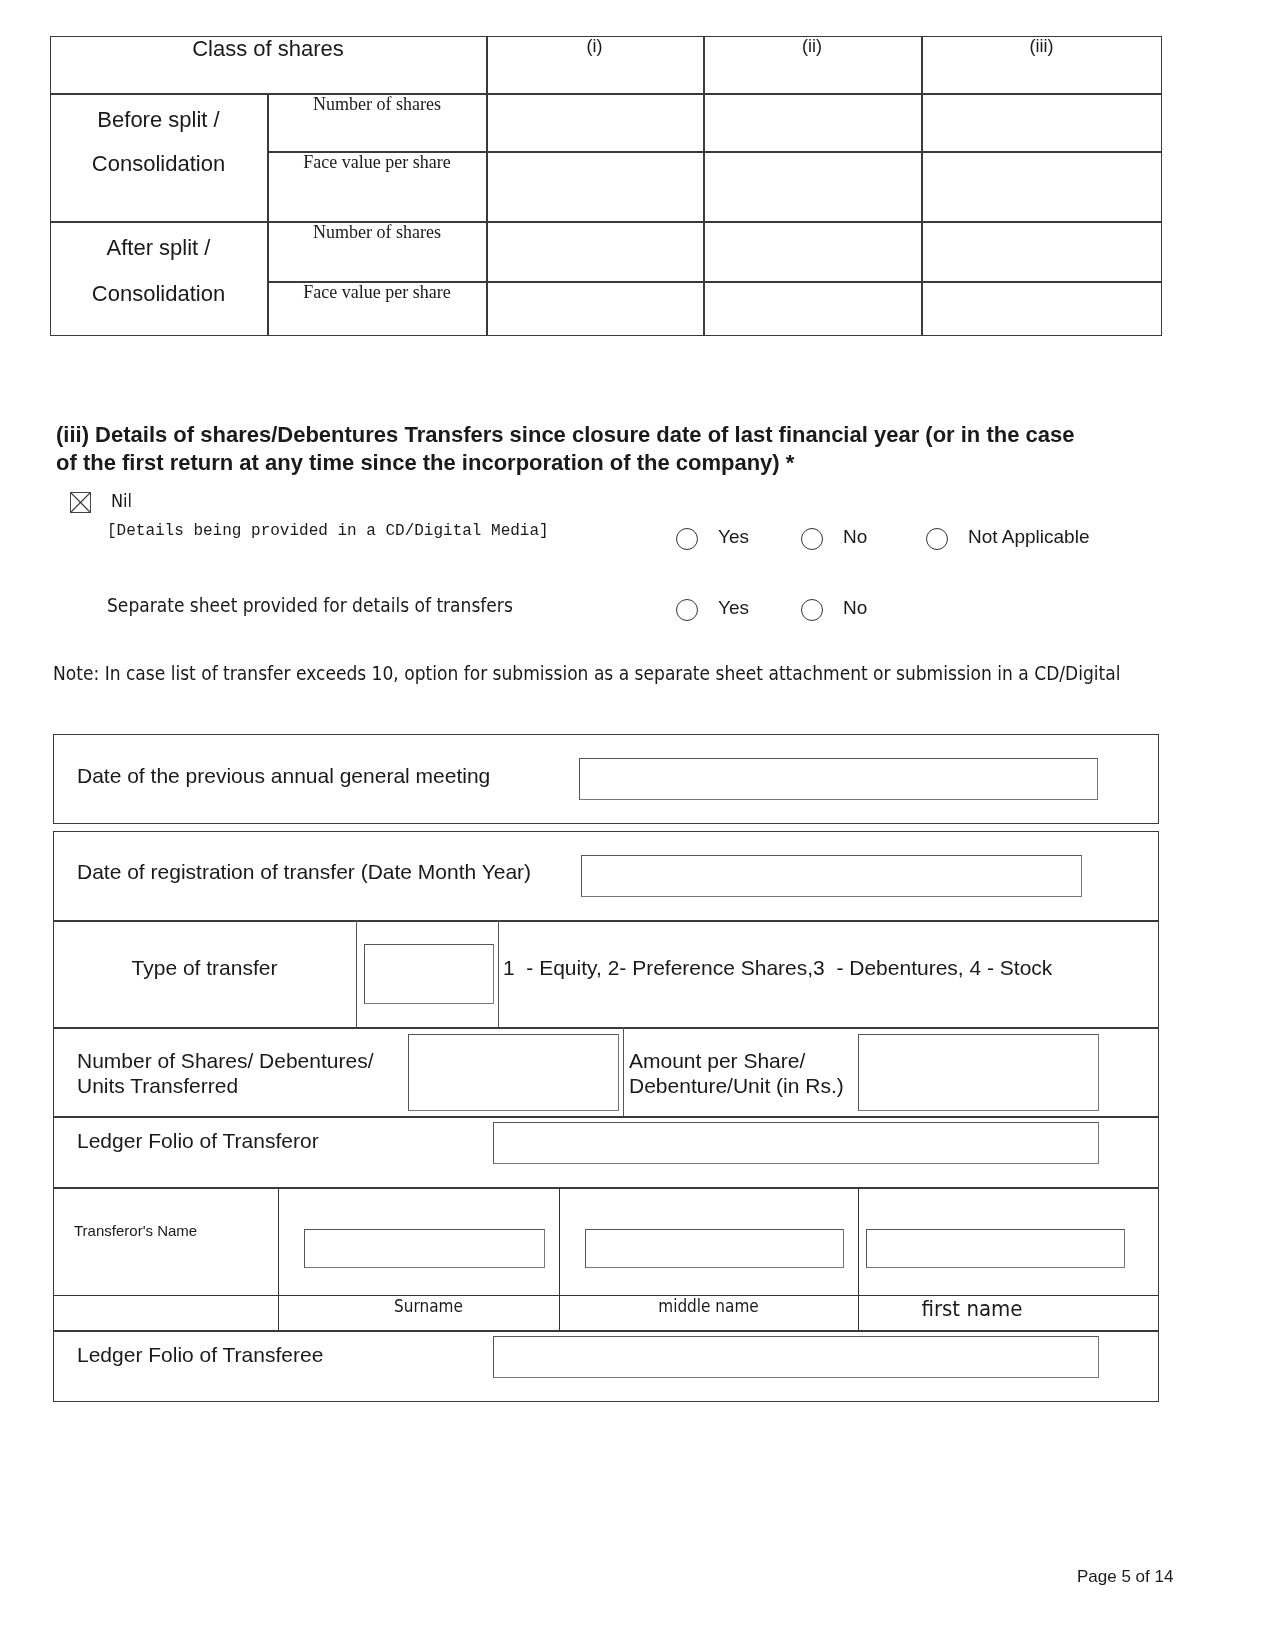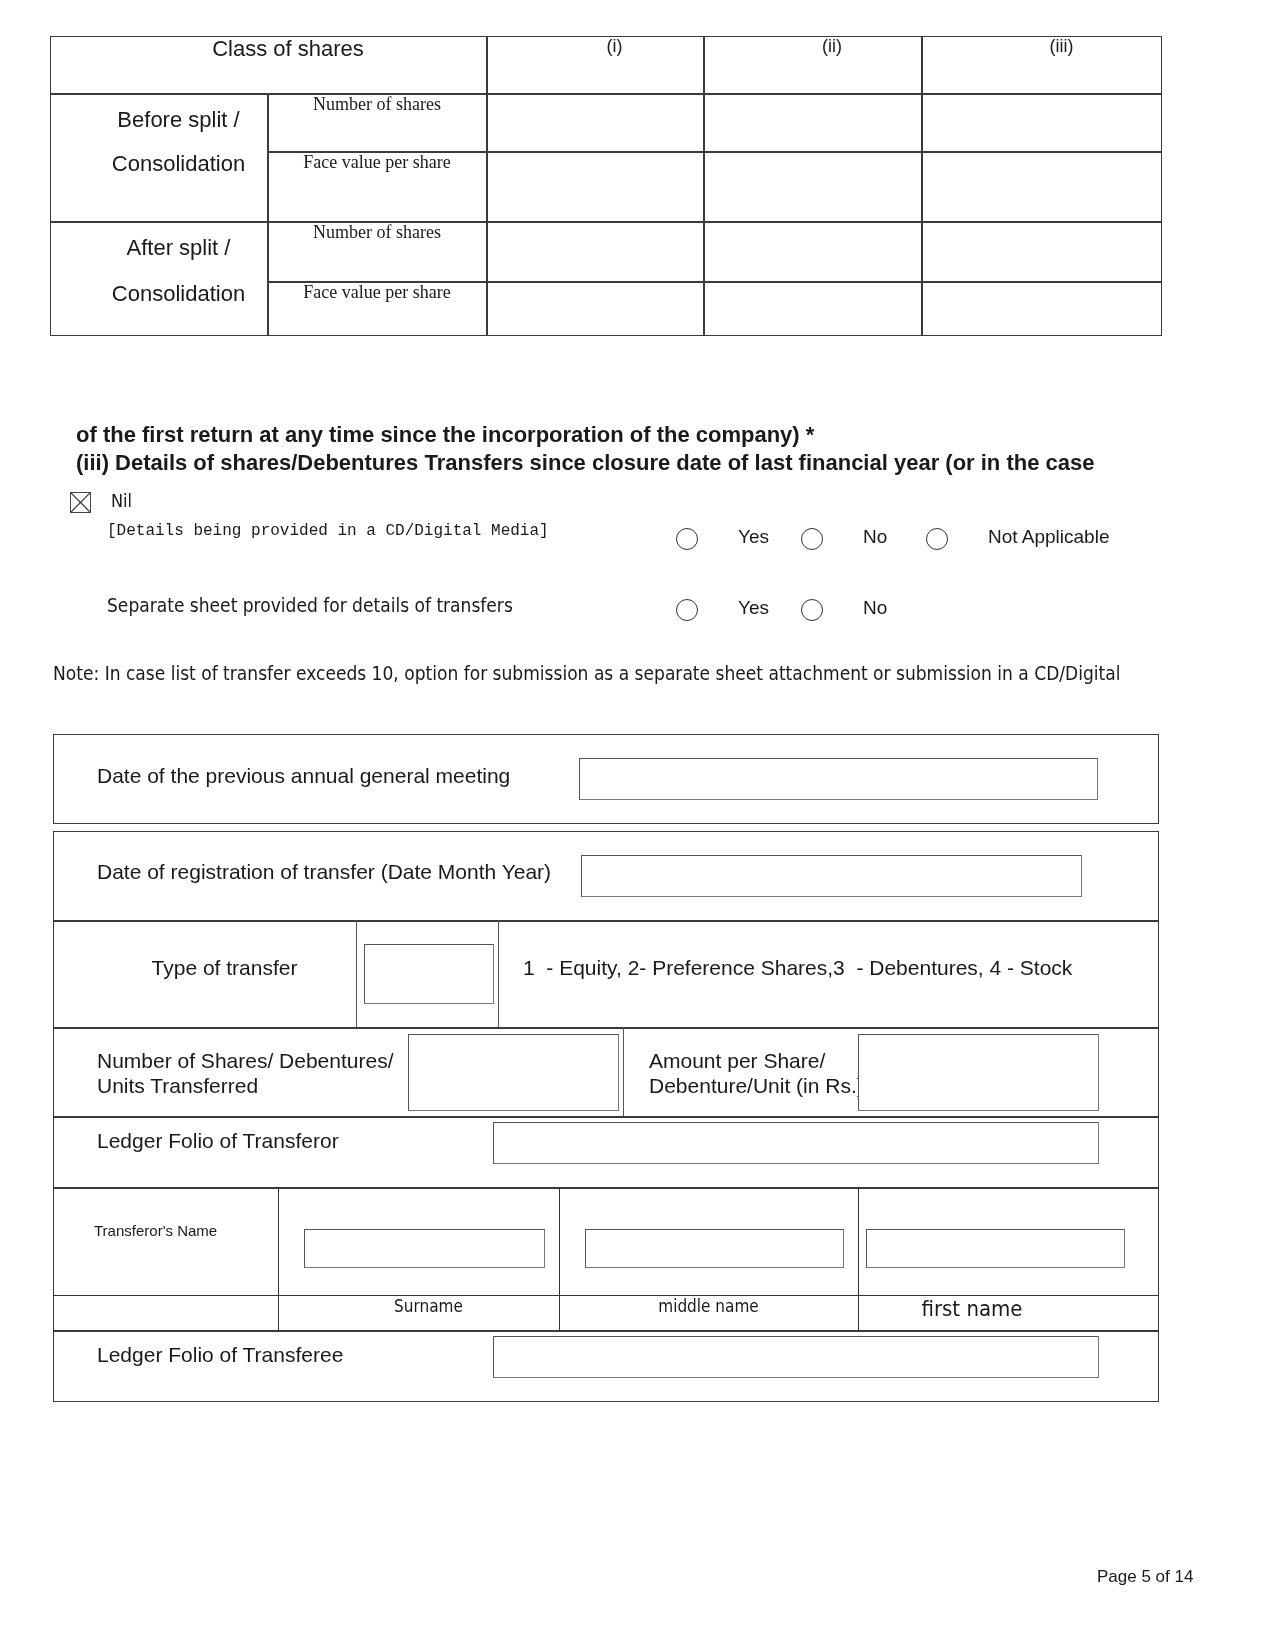--- a/index.html
+++ b/index.html
@@ -1,19 +1,19 @@
 <!DOCTYPE html>
 <html><head>
 <meta charset="utf-8">
 <style>
   * { box-sizing: border-box; margin: 0; padding: 0; }
   body { width: 1275px; height: 1650px; background: #ffffff; position: relative; font-family: "Liberation Sans", sans-serif; color: #1a1a1a; overflow: hidden; }
   .abs { position: absolute; }
   .line { position: absolute; background: #3a3a3a; }
-  .sans { font-family: "Liberation Sans", sans-serif; margin-left: 20px; }
+  .sans { font-family: "Liberation Sans", sans-serif; }
   .serif { font-family: "Liberation Serif", serif; }
   .narrow { font-family: "DejaVu Sans", sans-serif; font-stretch: condensed; }
   .cell-text { position: absolute; text-align: center; }
   .inbox { position: absolute; border: 1.5px solid #555; border-bottom-color: #777; border-right-color: #777; background: #fff; }
   .radio { position: absolute; width: 22px; height: 22px; border: 1.4px solid #333; border-radius: 50%; background: #fff; }
   .frame { position: absolute; border: 1.5px solid #3a3a3a; }
 </style>
 </head>
 <body>
 
@@ -41,22 +41,22 @@
   <div class="cell-text serif" style="left:268px;top:94px;width:218px;font-size:18px;">Number of shares</div>
   <div class="cell-text serif" style="left:268px;top:152px;width:218px;font-size:18px;">Face value per share</div>
 
   <div class="cell-text sans" style="left:50px;top:235px;width:217px;font-size:22px;">After split /</div>
   <div class="cell-text sans" style="left:50px;top:281px;width:217px;font-size:22px;">Consolidation</div>
   <div class="cell-text serif" style="left:268px;top:222px;width:218px;font-size:18px;">Number of shares</div>
   <div class="cell-text serif" style="left:268px;top:282px;width:218px;font-size:18px;">Face value per share</div>
 </div>
 
 <div class="abs sans" style="left:56px;top:421px;font-size:22px;font-weight:bold;white-space:nowrap;line-height:28px;">
+  <div>(iii) Details of shares/Debentures Transfers since closure date of last financial year (or in the case</div>
   <div>of the first return at any time since the incorporation of the company) *</div>
-  <div>(iii) Details of shares/Debentures Transfers since closure date of last financial year (or in the case</div>
 </div>
 
 <div class="abs" style="left:70px;top:492px;width:21px;height:21px;border:1.3px solid #444;">
   <svg width="19" height="19" viewBox="0 0 19 19">
     <line x1="0" y1="0" x2="19" y2="19" stroke="#333" stroke-width="1.2"></line>
     <line x1="19" y1="0" x2="0" y2="19" stroke="#333" stroke-width="1.2"></line>
   </svg>
 </div>
 <div class="abs narrow" style="left:111px;top:490px;font-size:18px;">Nil</div>
 

